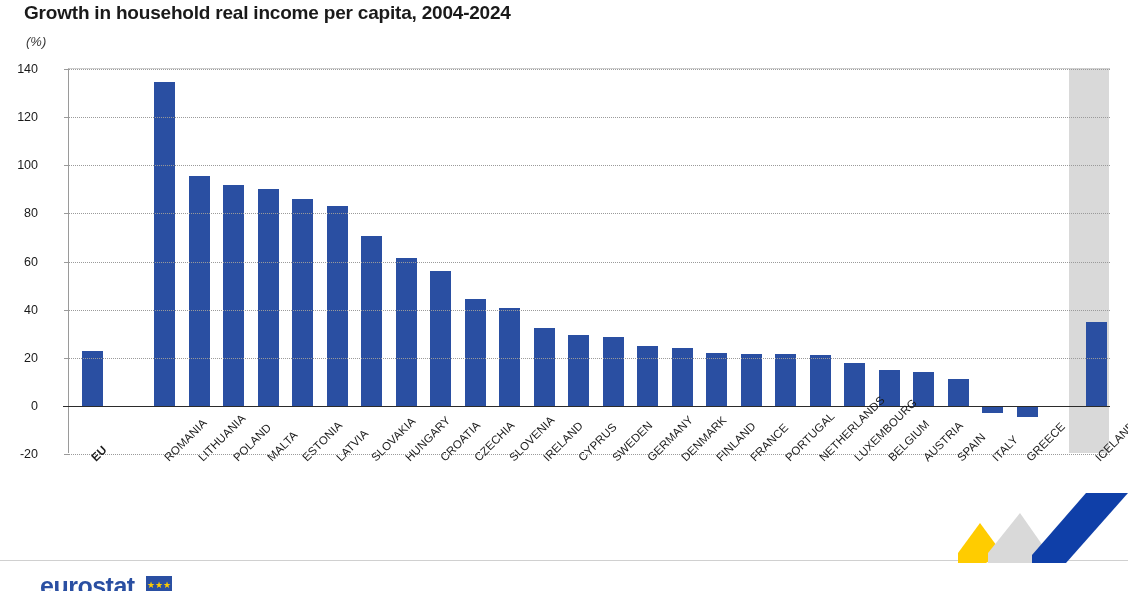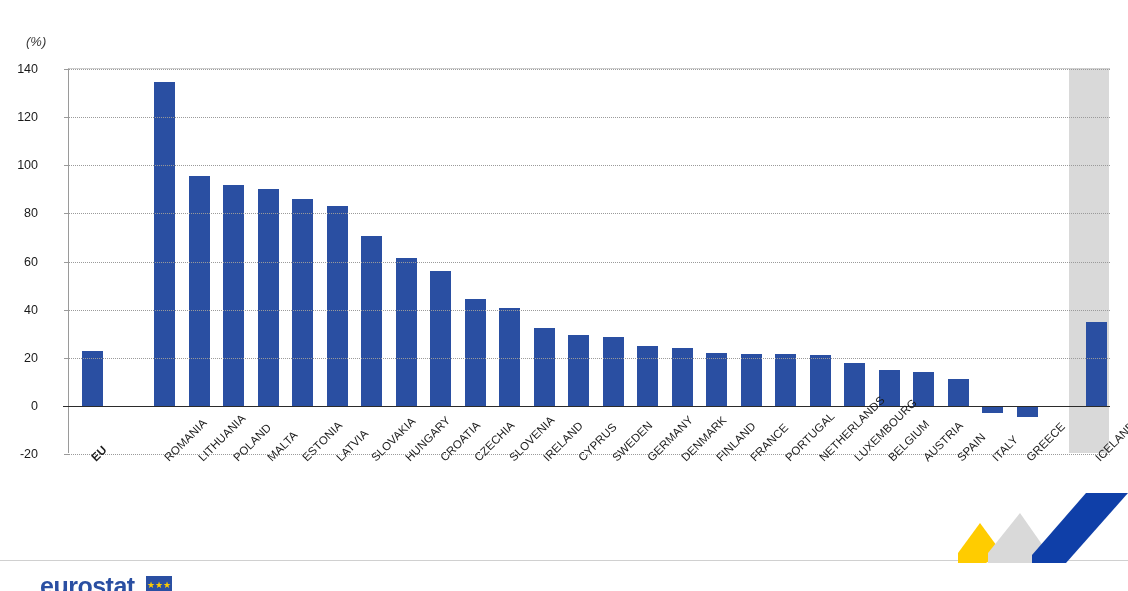--- a/index.html
+++ b/index.html
@@ -167,20 +167,21 @@
     width: 170px;
     height: 70px;
     overflow: hidden;
   }
 </style>
 </head>
 <body>
 
 <div id="root">
 
+  <div class="title">Growth in household real income per capita, 2004-2024</div>
   <div class="unit">(%)</div>
 
   <div class="plot-area">
     <div class="plot-inner" id="plot-inner">
       <div class="bars" id="bars-layer">
           <div class="bar" title="EU: 23%" style="left: 12.5556px; width: 21.3921px; top: 281.531px; height: 55.3438px; background: rgb(42, 79, 162);"></div>
           <div class="bar" title="ROMANIA: 134.5%" style="left: 85.0126px; width: 21.3921px; top: 13.2344px; height: 323.641px; background: rgb(42, 79, 162);"></div>
           <div class="bar" title="LITHUANIA: 95.5%" style="left: 119.516px; width: 21.3921px; top: 107.078px; height: 229.797px; background: rgb(42, 79, 162);"></div>
           <div class="bar" title="POLAND: 92%" style="left: 154.019px; width: 21.3921px; top: 115.5px; height: 221.375px; background: rgb(42, 79, 162);"></div>
           <div class="bar" title="MALTA: 90%" style="left: 188.523px; width: 21.3921px; top: 120.312px; height: 216.562px; background: rgb(42, 79, 162);"></div>

